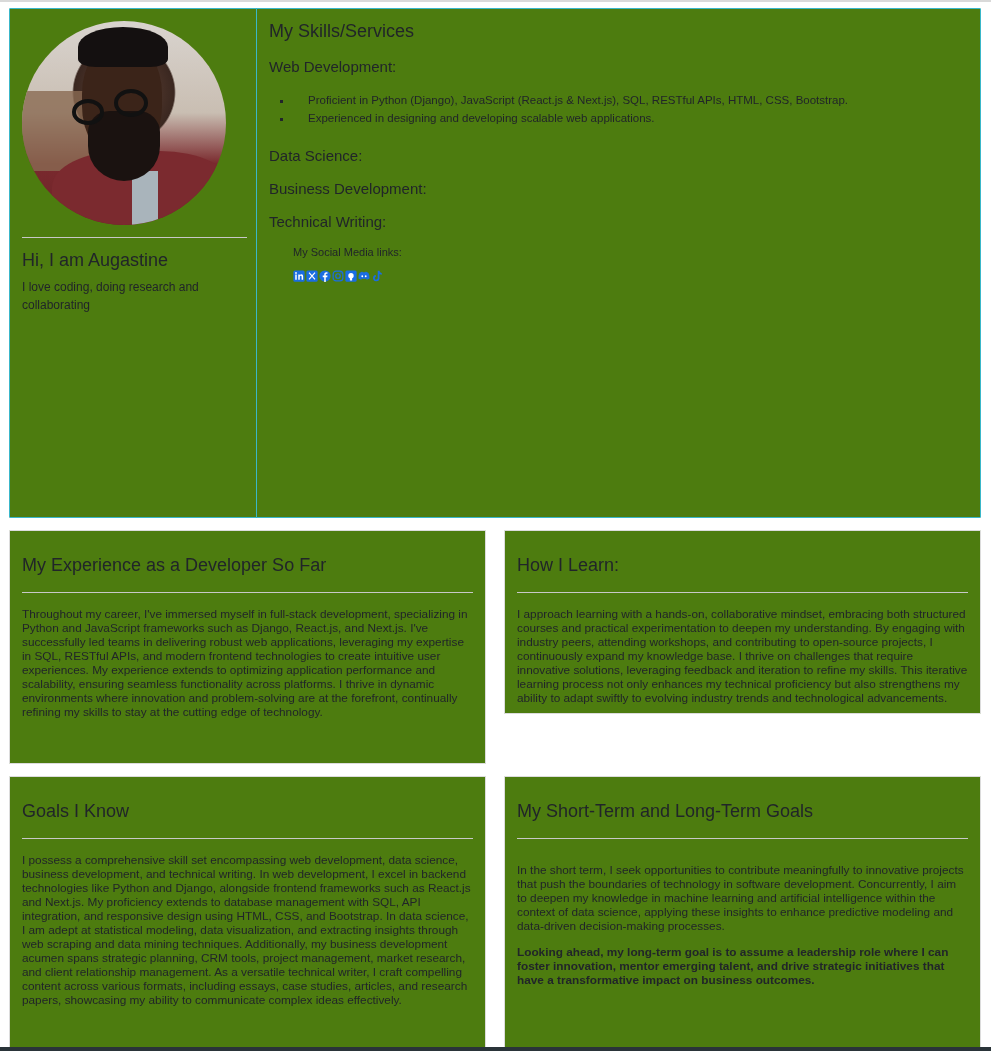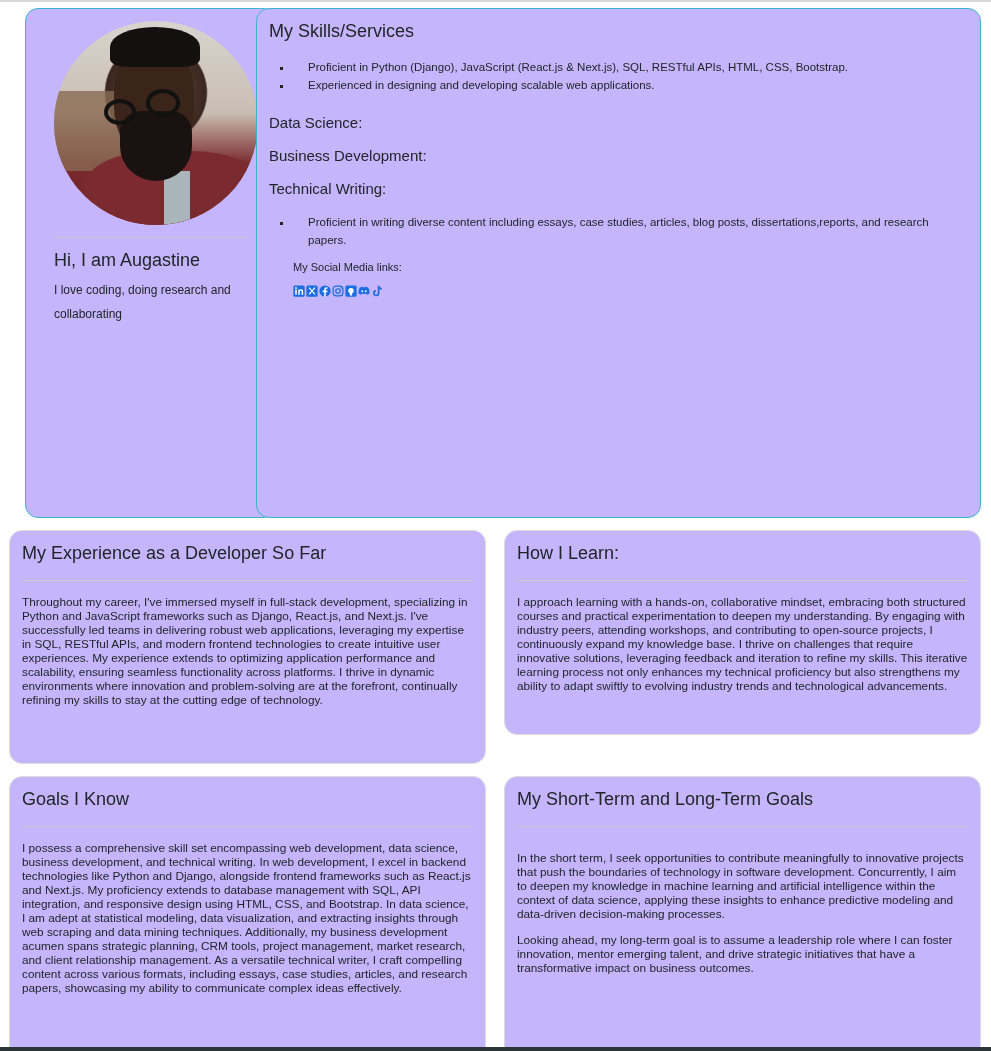--- a/index.html
+++ b/index.html
@@ -1,60 +1,60 @@
 <!DOCTYPE html>
 <html><head>
 <meta charset="utf-8">
 <style>
   * { box-sizing: border-box; margin: 0; padding: 0; }
   html, body { width: 991px; height: 1051px; overflow: hidden; background: #ffffff; }
   body { font-family: "Liberation Sans", "DejaVu Sans", sans-serif; color: #212529; position: relative; }
   .topline { position: absolute; left: 0; top: 0; width: 991px; height: 2px; background: #d9d9d9; }
 
-  .card { position: absolute; background: #c4b5fd; border-radius: 13px; }
+  .card { position: absolute; background: #4d7c0f; border-radius: 1px; }
   .card.info { border: 1px solid #3ab7c9; }
   .card.plain { border: 1px solid #dcdcdc; }
 
   
-  #profile { left: 9px; top: 8px; width: 251px; height: 510px; padding: 12px 28px; margin-left: 16px; }
+  #profile { left: 9px; top: 8px; width: 251px; height: 510px; padding: 12px 12px; }
   .avatar { width: 204px; height: 204px; border-radius: 50%; margin-left: 0px; overflow: hidden; position: relative;
     background: radial-gradient(circle at 50% 35%, #6b4a3a 0%, #3a2720 30%, transparent 31%),
                 linear-gradient(180deg, #d9d4cf 0%, #c9beb2 45%, #7a2a2e 70%, #6d2228 100%); }
   .avatar .bg-left { position: absolute; left: 0; top: 70px; width: 70px; height: 80px; background: #8a6a52; opacity: .8; }
   .avatar .head { position: absolute; left: 60px; top: 20px; width: 80px; height: 118px; border-radius: 45% 45% 45% 45%; background: #3b2419; }
   .avatar .hair { position: absolute; left: 56px; top: 6px; width: 90px; height: 40px; border-radius: 50% 50% 20% 20%; background: #141010; }
   .avatar .beard { position: absolute; left: 66px; top: 90px; width: 72px; height: 70px; border-radius: 30% 30% 50% 50%; background: #1a1210; }
   .avatar .glasses-l { position: absolute; left: 50px; top: 78px; width: 32px; height: 26px; border: 4px solid #111; border-radius: 50%; }
   .avatar .glasses-r { position: absolute; left: 92px; top: 68px; width: 34px; height: 28px; border: 4px solid #111; border-radius: 50%; }
   .avatar .jacket { position: absolute; left: 30px; top: 130px; width: 180px; height: 90px; background: #7b2a2f; border-radius: 40% 40% 0 0; }
   .avatar .shirt { position: absolute; left: 110px; top: 150px; width: 26px; height: 60px; background: #a9b4bb; }
   .profile-hr { border: 0; border-top: 1px solid #c8c8c8; margin: 12px 0 12px 0; }
   .profile-name { font-size: 18px; font-weight: 500; color: #212529; margin-bottom: 7px; }
-  .profile-bio { font-size: 12px; line-height: 24px; color: #212529; }
+  .profile-bio { font-size: 12px; line-height: 18px; color: #212529; }
 
   
   #skills { left: 256px; top: 8px; width: 725px; height: 510px; padding: 12px 12px; }
   .skills-title { font-size: 18px; font-weight: 500; margin-bottom: 16px; }
   .skill-heading { font-size: 15px; font-weight: 500; margin-bottom: 16px; }
   .skill-list { list-style: square; padding-left: 24px; margin-bottom: 20px; }
   .skill-list li { font-size: 11.5px; line-height: 18px; padding-left: 15px; }
   .social { padding-left: 24px; }
   .social-label { font-size: 11px; margin-top: 12px; margin-bottom: 12px; display:block; }
   .icons { display: flex; gap: 1px; align-items: center; }
   .sicon { width: 12px; height: 12px; display: inline-flex; align-items: center; justify-content: center; color: #1a6de2; }
   .sicon svg { width: 12px; height: 12px; display: block; }
 
   
   .lower { padding: 10px 12px; }
-  .lower h2 { font-size: 18px; font-weight: 500; margin-bottom: 16px; margin-top: 2px; }
+  .lower h2 { font-size: 18px; font-weight: 500; margin-bottom: 16px; margin-top: 14px; }
   .lower hr { border: 0; border-top: 1px solid #c8c8c8; margin-bottom: 14px; }
   .lower p { font-size: 11.8px; line-height: 14px; color: #212529; }
-  .lower p + p { margin-top: 12px; }
+  .lower p + p { margin-top: 12px; font-weight: bold; }
   #exp { left: 9px; top: 530px; width: 477px; height: 234px; }
-  #learn { left: 504px; top: 530px; width: 477px; height: 205px; }
+  #learn { left: 504px; top: 530px; width: 477px; height: 184px; }
   #know { left: 9px; top: 776px; width: 477px; height: 290px; }
   #goals { left: 504px; top: 776px; width: 477px; height: 290px; }
   #goals .spacer { height: 10px; }
 
   .bottom-bar { position: absolute; left: 0; top: 1047px; width: 991px; height: 4px; background: #2a3439; }
 </style>
 </head>
 <body>
 
 <div class="topline"></div>
@@ -71,33 +71,31 @@
     <div class="glasses-r"></div>
   </div>
   <hr class="profile-hr">
   <div class="profile-name">Hi, I am Augastine</div>
   <div class="profile-bio">I love coding, doing research and collaborating</div>
 </div>
 
 <div class="card info" id="skills">
   <div class="skills-title">My Skills/Services</div>
 
+  <div class="skill-heading">Web Development:</div>
   <ul class="skill-list">
     <li>Proficient in Python (Django), JavaScript (React.js &amp; Next.js), SQL, RESTful APIs, HTML, CSS, Bootstrap.</li>
     <li>Experienced in designing and developing scalable web applications.</li>
   </ul>
 
   <div class="skill-heading">Data Science:</div>
 
   <div class="skill-heading">Business Development:</div>
 
   <div class="skill-heading">Technical Writing:</div>
-  <ul class="skill-list" style="margin-bottom:6px;">
-    <li>Proficient in writing diverse content including essays, case studies, articles, blog posts, dissertations,reports, and research papers.</li>
-  </ul>
 
   <div class="social">
     <span class="social-label">My Social Media links:</span>
     <div class="icons">
       <a class="sicon">
         <svg viewBox="0 0 16 16">
             <rect x="0.5" y="0.5" width="15" height="15" rx="2" fill="currentColor"></rect>
             <rect x="3" y="6" width="2" height="7" fill="#fff"></rect>
             <circle cx="4" cy="4" r="1.2" fill="#fff"></circle>
             <path d="M7 6h2v1c.5-.8 1.3-1.2 2.2-1.2 1.6 0 2.3 1 2.3 2.8V13h-2V9c0-.9-.3-1.4-1.1-1.4S9 8.2 9 9v4H7z" fill="#fff"></path>

